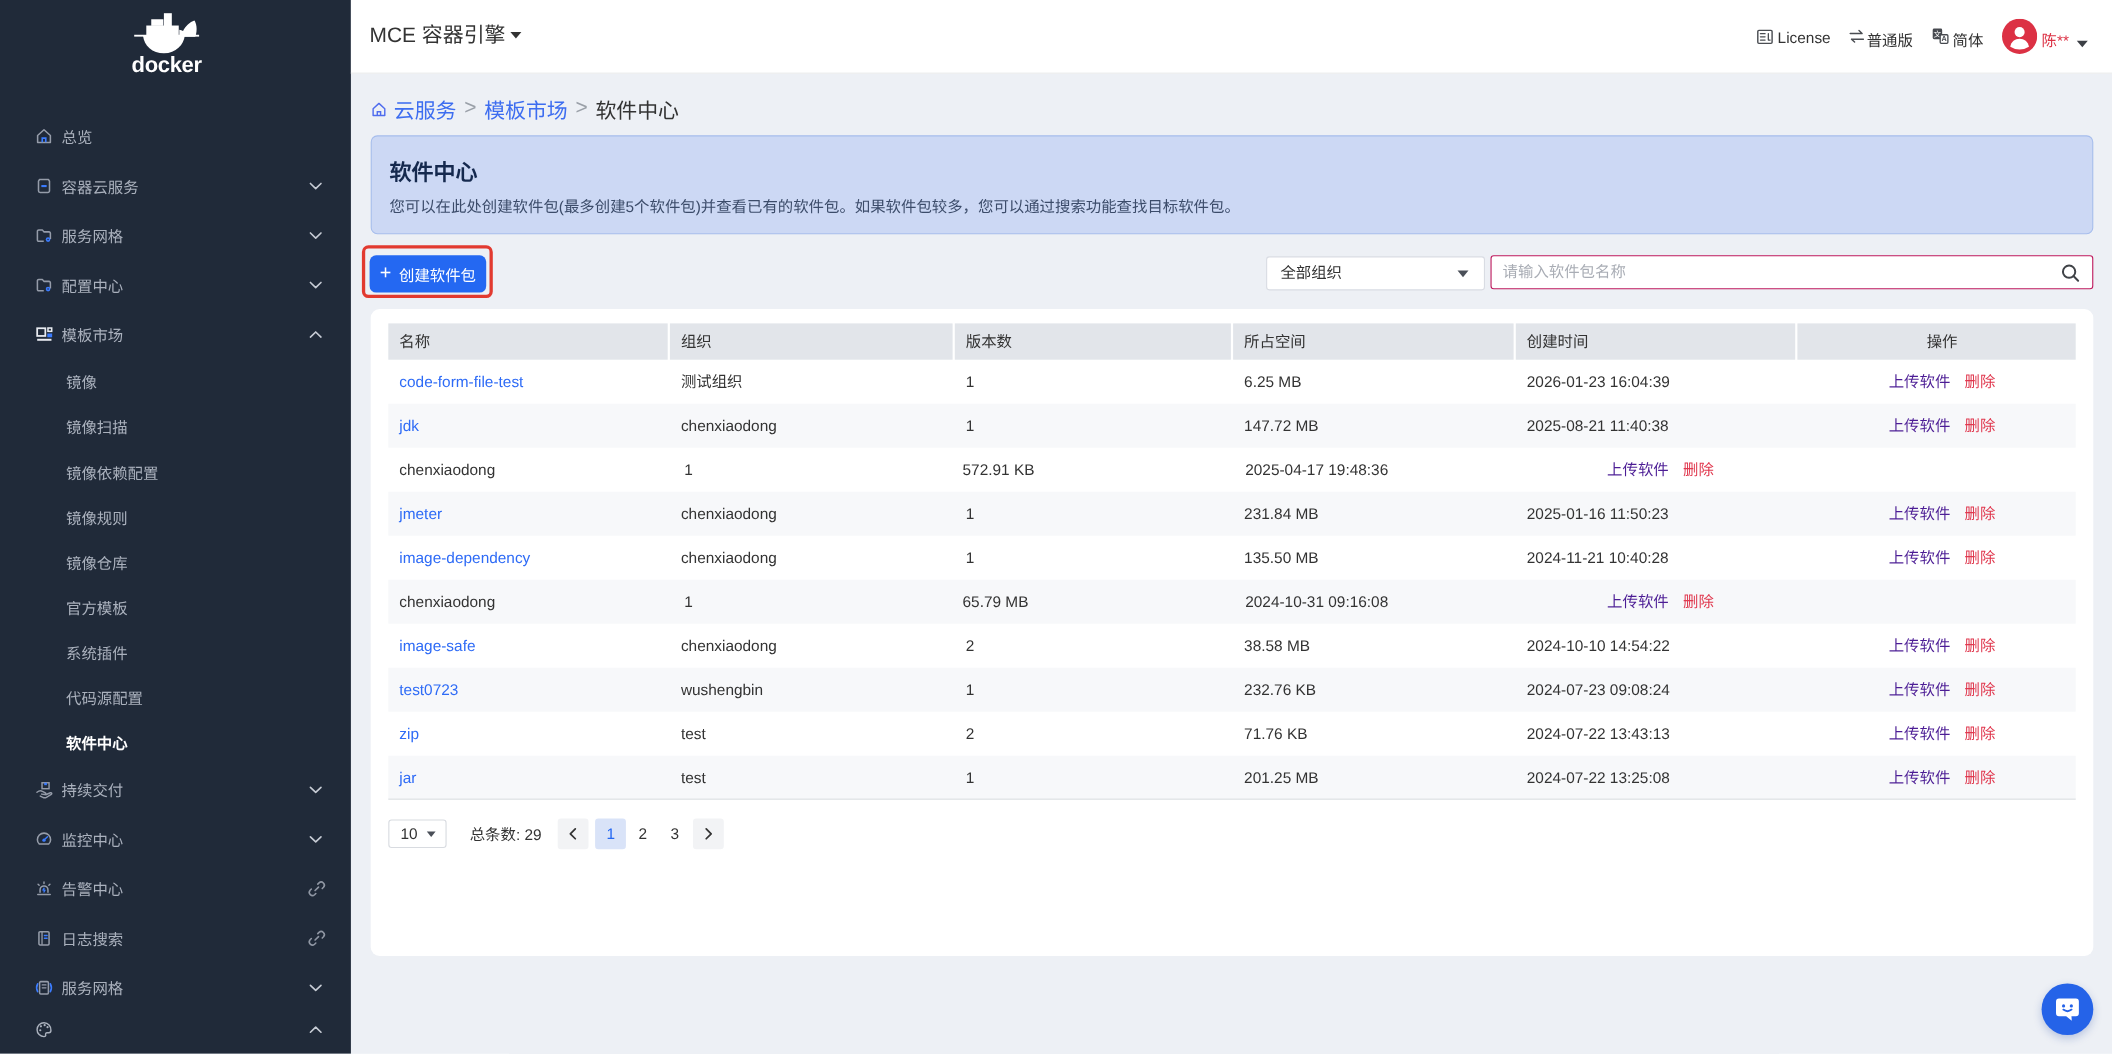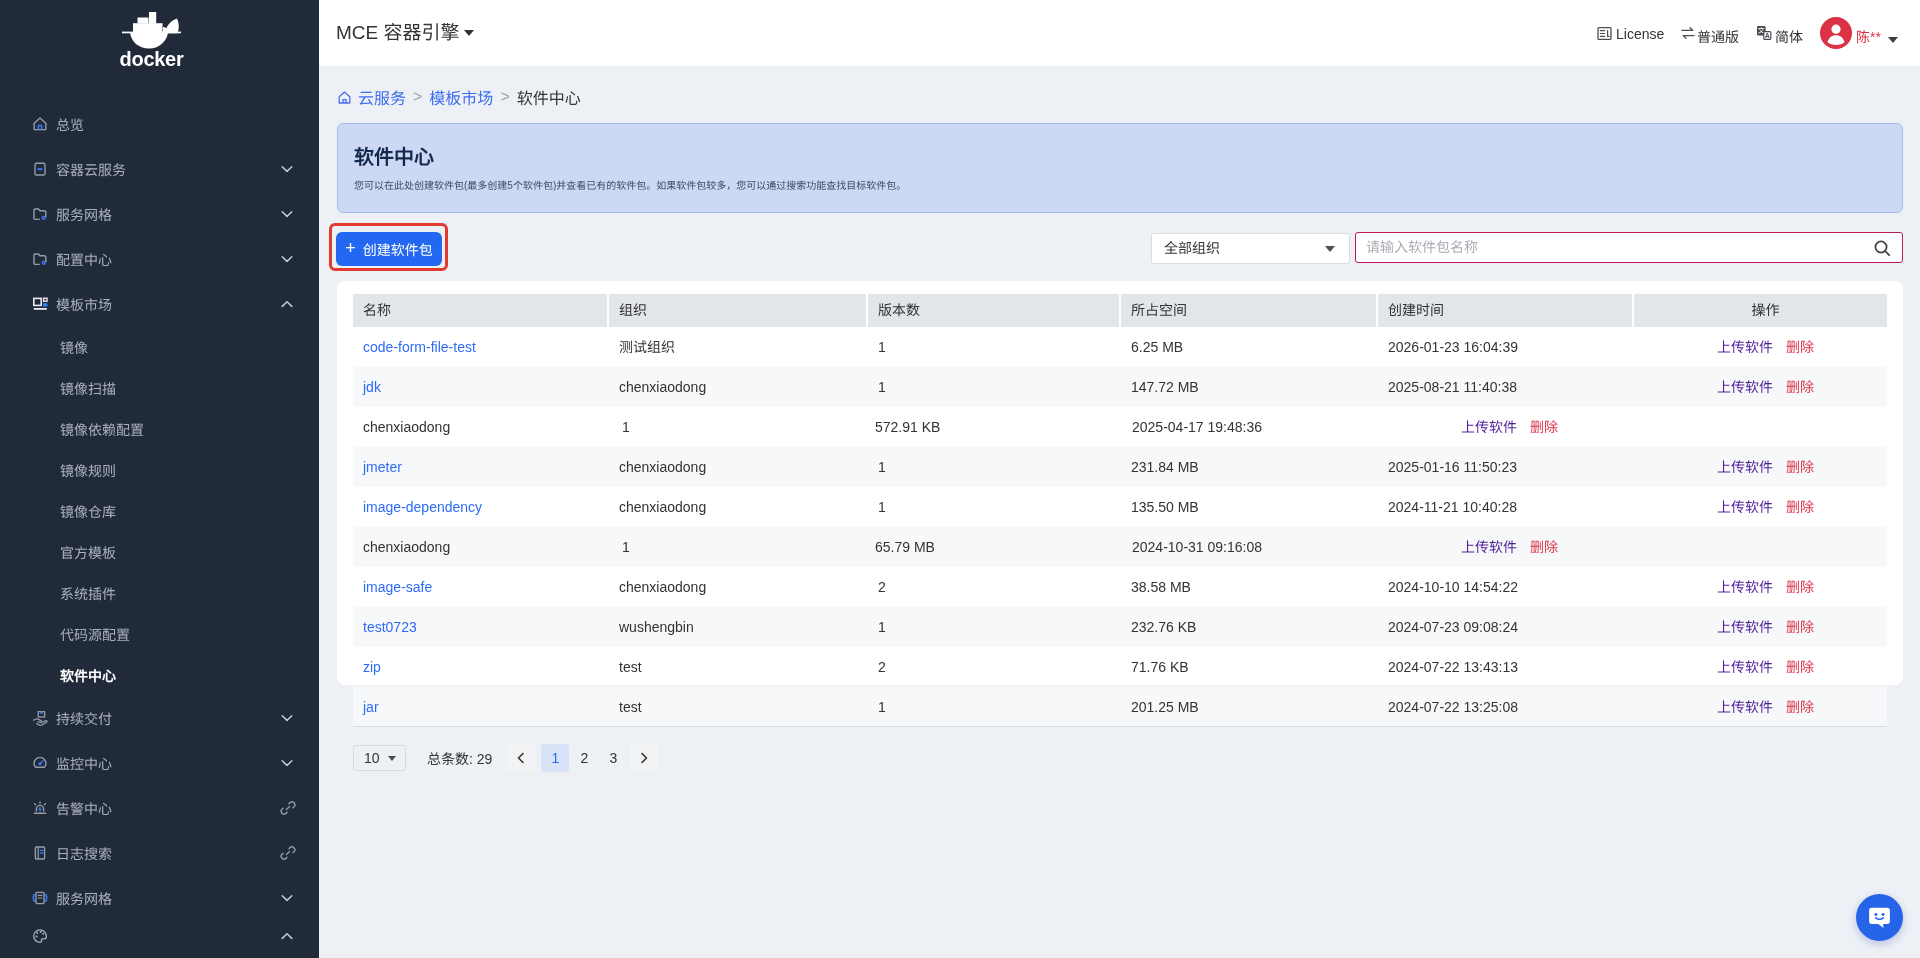--- a/index.html
+++ b/index.html
@@ -20,43 +20,43 @@
 .smi.act { color:#ffffff; font-weight:bold; }
 .smi { position:relative; }
 
 
 .topbar { position:absolute; left:319px; top:0; width:1601px; height:67px; background:#fff; border-bottom:1px solid #e9eaec; }
 .prod { position:absolute; left:17px; top:0; height:66px; line-height:66px; font-size:19px; color:#333; }
 .prod .caret { display:inline-block; width:0; height:0; border-left:5px solid transparent; border-right:5px solid transparent; border-top:6px solid #333; margin-left:4px; vertical-align:middle; margin-top:-2px;}
 .topright { position:absolute; left:0; top:0; width:100%; height:66px; font-size:14px; color:#333; }
 
 
-.crumb { position:absolute; left:337px; top:85px; display:flex; align-items:center; font-size:16px; }
+.crumb { position:absolute; left:337px; top:85px; display:flex; align-items:center; font-size:19px; }
 .crumb .lnk { color:#3d6df0; margin:0 0; }
 .crumb .sep { color:#9aa0a8; margin:0 7px; font-family:"Liberation Sans",sans-serif; }
 .crumb .cur { color:#333; }
 
 
 .infocard { position:absolute; left:337px; top:123px; width:1566px; height:90px; background:#ccd8f4; border:1px solid #a6bdec; border-radius:6px; }
 .infocard h1 { position:absolute; left:16px; top:17px; font-size:20px; color:#15294e; font-weight:bold; }
-.infocard p { position:absolute; left:16px; top:53px; font-size:10px; color:#3c4c6a; }
+.infocard p { position:absolute; left:16px; top:53px; font-size:14px; color:#3c4c6a; }
 
 
 .redbox { position:absolute; left:329px; top:223px; width:119px; height:48px; border:3px solid #e23a30; border-radius:6px; }
 .btn-create { position:absolute; left:336px; top:232px; width:106px; height:34px; background:#2468f2; border-radius:6px; color:#fff; font-size:14px; display:flex; align-items:center; justify-content:center; }
 .btn-create .plus { font-size:18px; margin-right:7px; font-weight:normal; line-height:1; margin-top:-2px;}
 .selbox { position:absolute; left:1151px; top:233px; width:199px; height:31px; background:#fff; border:1px solid #d9dce3; border-radius:3px; }
 .selbox .tx { position:absolute; left:12px; top:0; line-height:29px; color:#333; }
 .selbox .caret { position:absolute; right:14px; top:12px; width:0; height:0; border-left:5px solid transparent; border-right:5px solid transparent; border-top:6px solid #4a4f58; }
 .searchbox { position:absolute; left:1355px; top:232px; width:548px; height:31px; background:#fff; border:1px solid #be185d; border-radius:3px; }
 .searchbox .ph { position:absolute; left:10px; top:0; line-height:29px; color:#a9adb5; }
 .searchbox svg { position:absolute; right:10px; top:6px; }
 
 
-.card { position:absolute; left:337px; top:281px; width:1566px; height:404px; background:#fff; border-radius:8px; }
+.card { position:absolute; left:337px; top:281px; width:1566px; height:588px; background:#fff; border-radius:8px; }
 .tbl { position:absolute; left:16px; top:13px; width:1534px; }
 .thead { display:flex; height:33px; background:#fff; }
 .thead .th { background:#e2e5ea; height:33px; line-height:33px; color:#333; padding-left:10px; }
 .trow { display:flex; height:40px; line-height:40px; }
 .trow.alt { background:#f7f8fa; }
 .trow .td { padding-left:10px; white-space:nowrap; overflow:hidden; }
 .c1 { width:254px; margin-right:2px; }
 .c2 { width:257px; margin-right:2px; }
 .c3 { width:251px; margin-right:2px; }
 .c4 { width:255px; margin-right:2px; }

